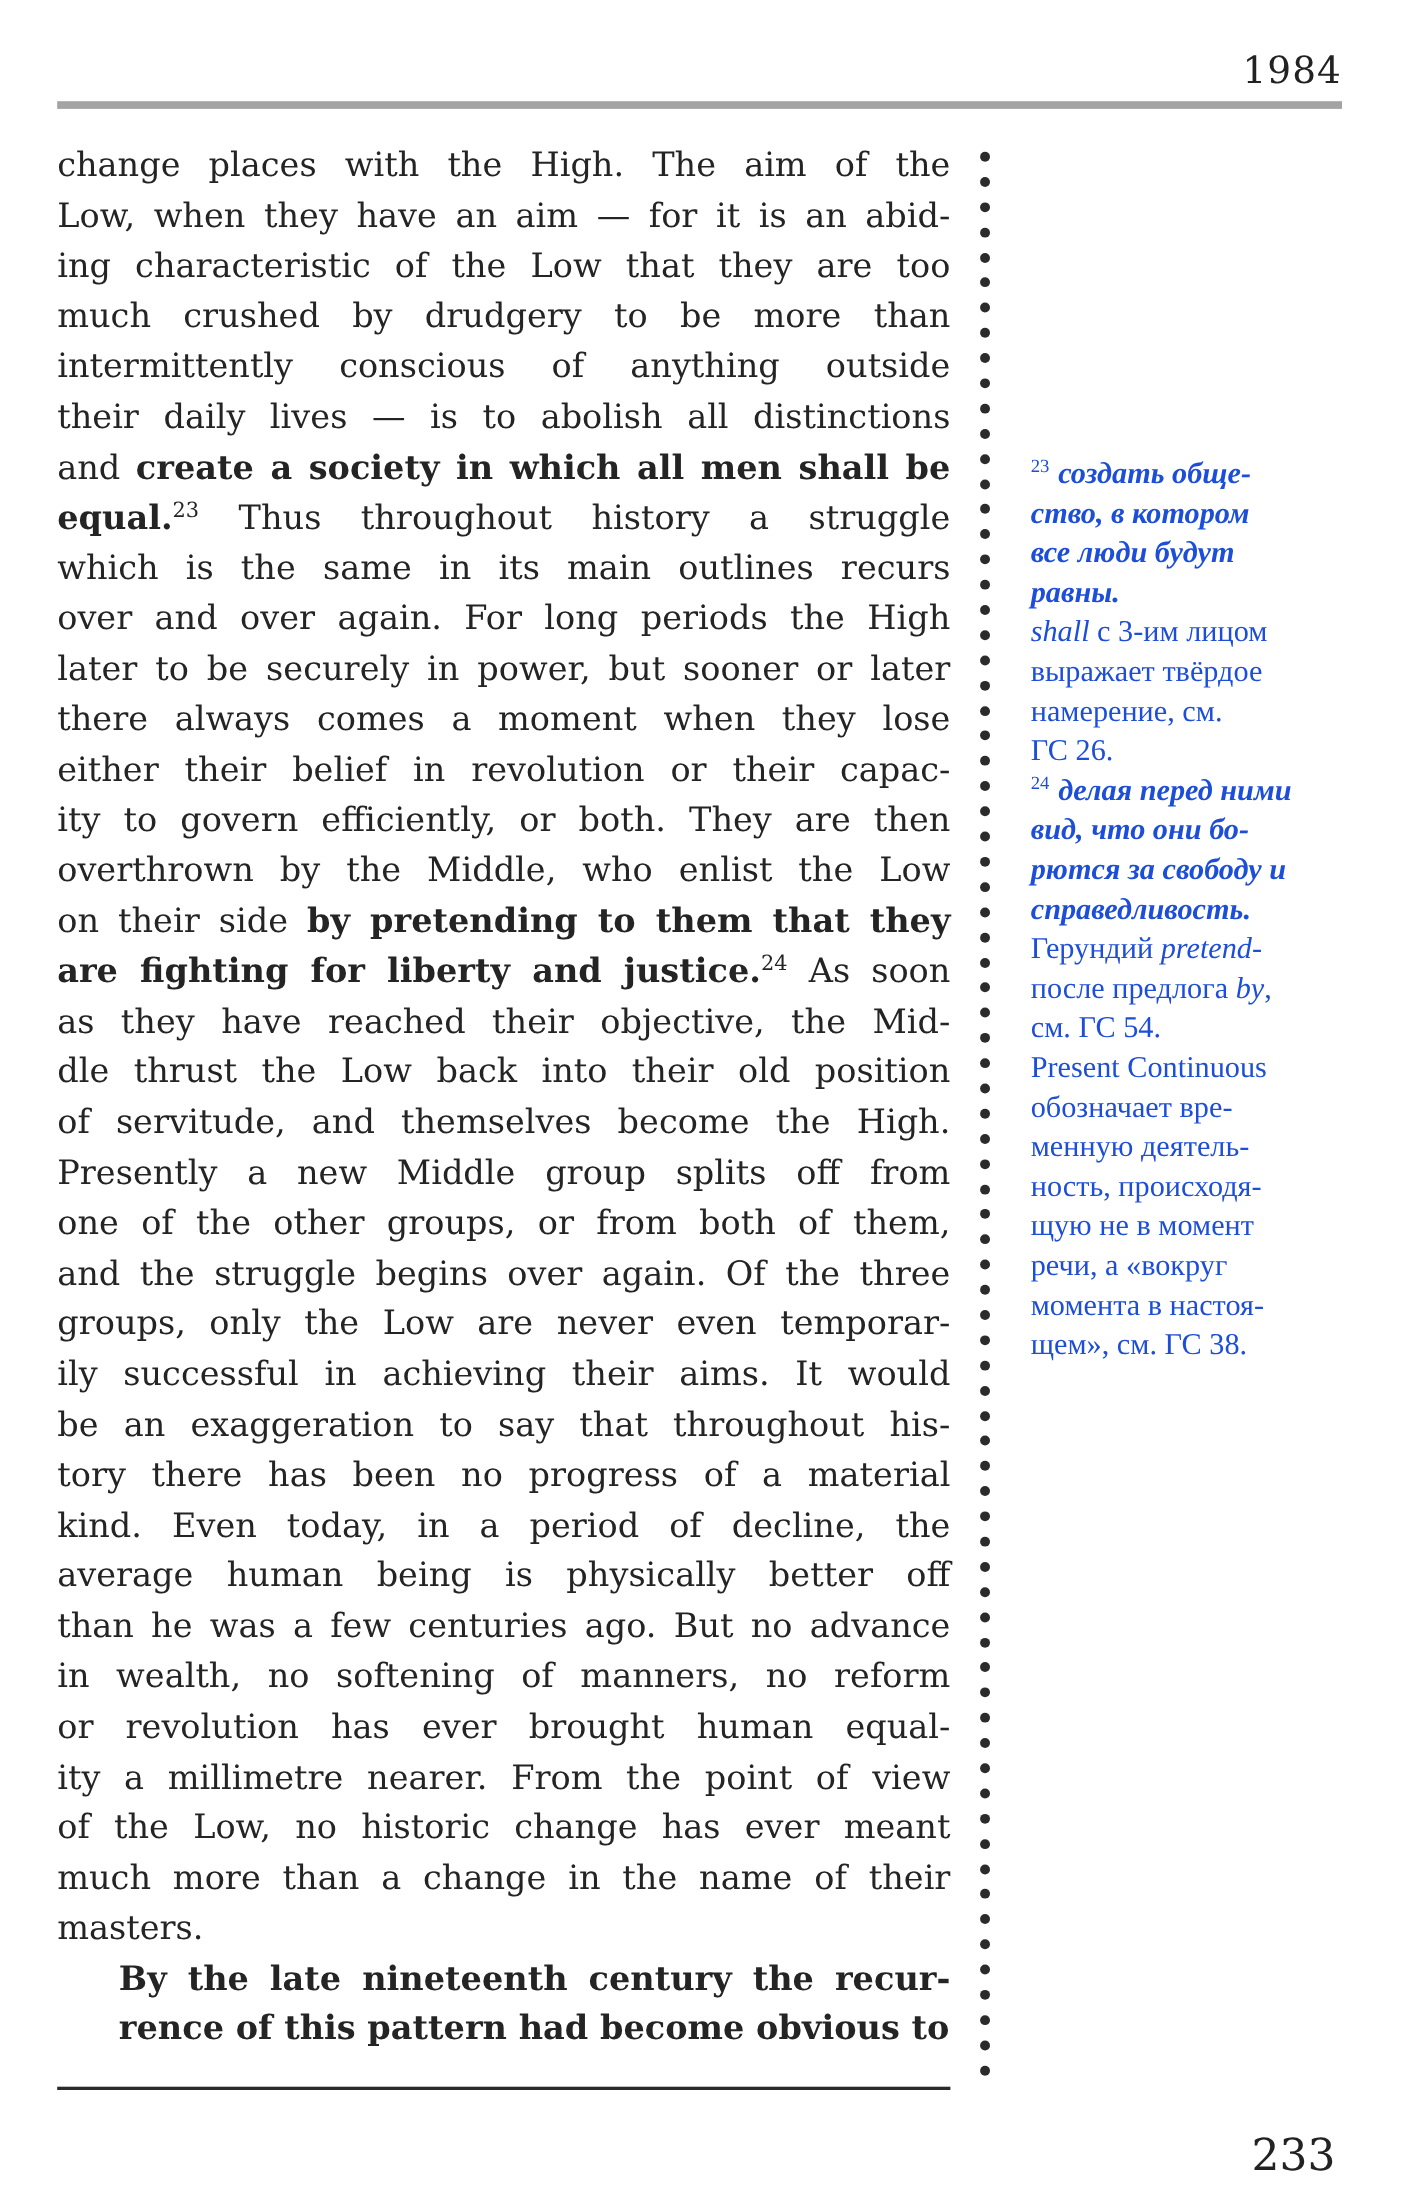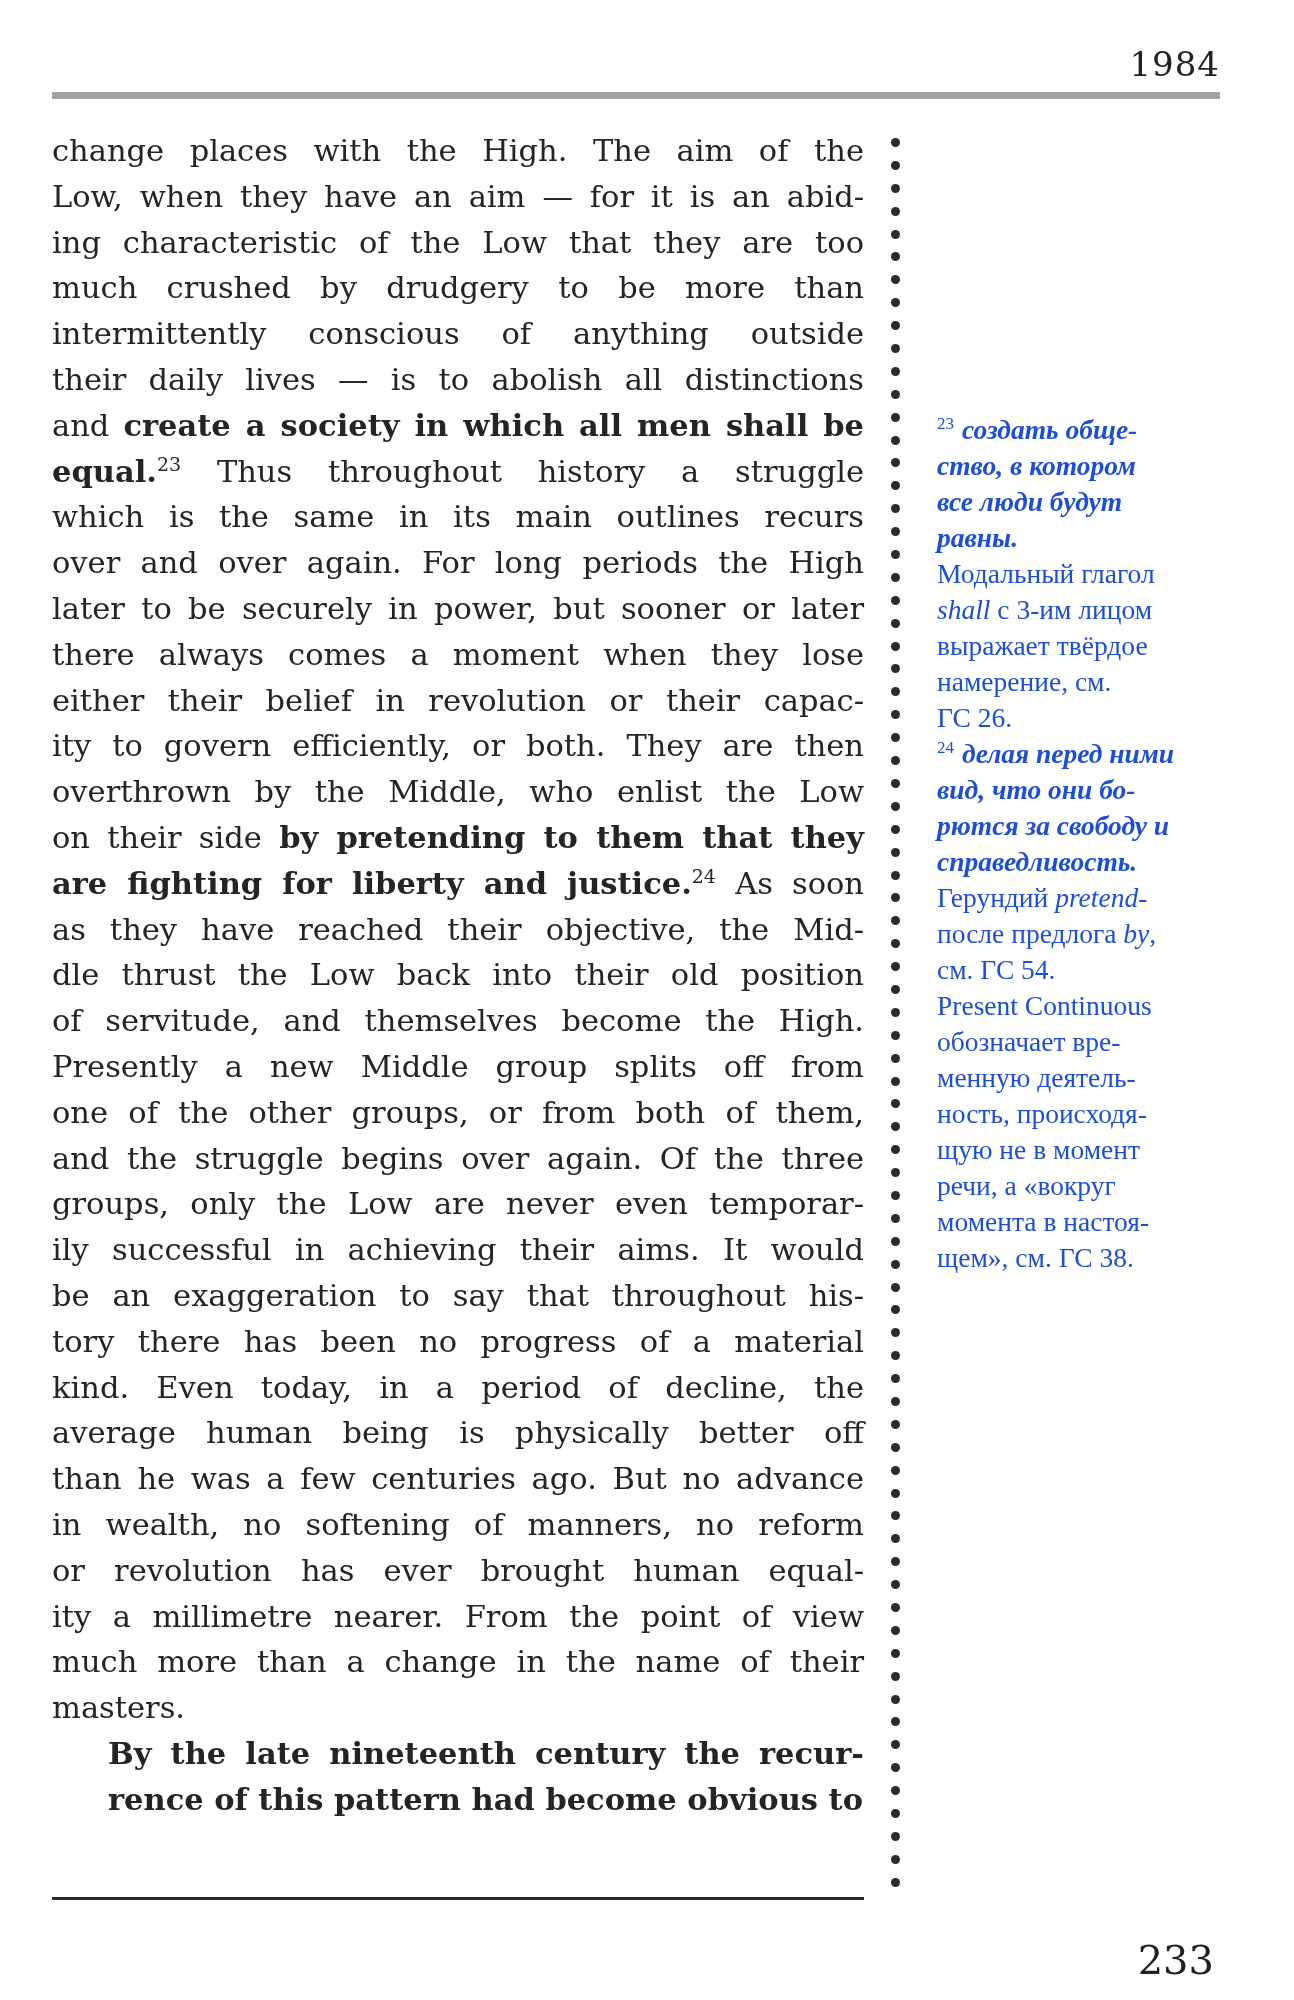--- a/index.html
+++ b/index.html
@@ -59,20 +59,21 @@
       <span class="line">groups, only the Low are never even temporar-</span>
       <span class="line">ily successful in achieving their aims. It would</span>
       <span class="line">be an exaggeration to say that throughout his-</span>
       <span class="line">tory there has been no progress of a material</span>
       <span class="line">kind. Even today, in a period of decline, the</span>
       <span class="line">average human being is physically better off</span>
       <span class="line">than he was a few centuries ago. But no advance</span>
       <span class="line">in wealth, no softening of manners, no reform</span>
       <span class="line">or revolution has ever brought human equal-</span>
       <span class="line">ity a millimetre nearer. From the point of view</span>
+      <span class="line">of the Low, no historic change has ever meant</span>
       <span class="line">much more than a change in the name of their</span>
       <span class="line last">masters.</span>
     </p>
   <p id="para2" class="indent">
       <span class="line"><b>By the late nineteenth century the recur-</b></span>
       <span class="line last"><b>rence of this pattern had become obvious to</b></span>
     </p>
 </div>
 
 <div class="dot-rule" id="dots">
@@ -154,21 +155,20 @@
     <div class="dot"></div>
     <div class="dot"></div>
   </div>
 
 <div class="notes-col" id="notes">
     <div class="note">
       <span class="ln"><span class="num">23</span><span class="ru-bold">создать обще-</span></span>
       <span class="ln"><span class="ru-bold">ство, в котором</span></span>
       <span class="ln"><span class="ru-bold">все люди будут</span></span>
       <span class="ln"><span class="ru-bold">равны.</span></span>
-      <span class="ln">Модальный глагол</span>
       <span class="ln"><i>shall</i> с 3-им лицом</span>
       <span class="ln">выражает твёрдое</span>
       <span class="ln">намерение, см.</span>
       <span class="ln">ГС 26.</span>
     </div>
     <div class="note">
       <span class="ln"><span class="num">24</span><span class="ru-bold">делая перед ними</span></span>
       <span class="ln"><span class="ru-bold">вид, что они бо-</span></span>
       <span class="ln"><span class="ru-bold">рются за свободу и</span></span>
       <span class="ln"><span class="ru-bold">справедливость.</span></span>

